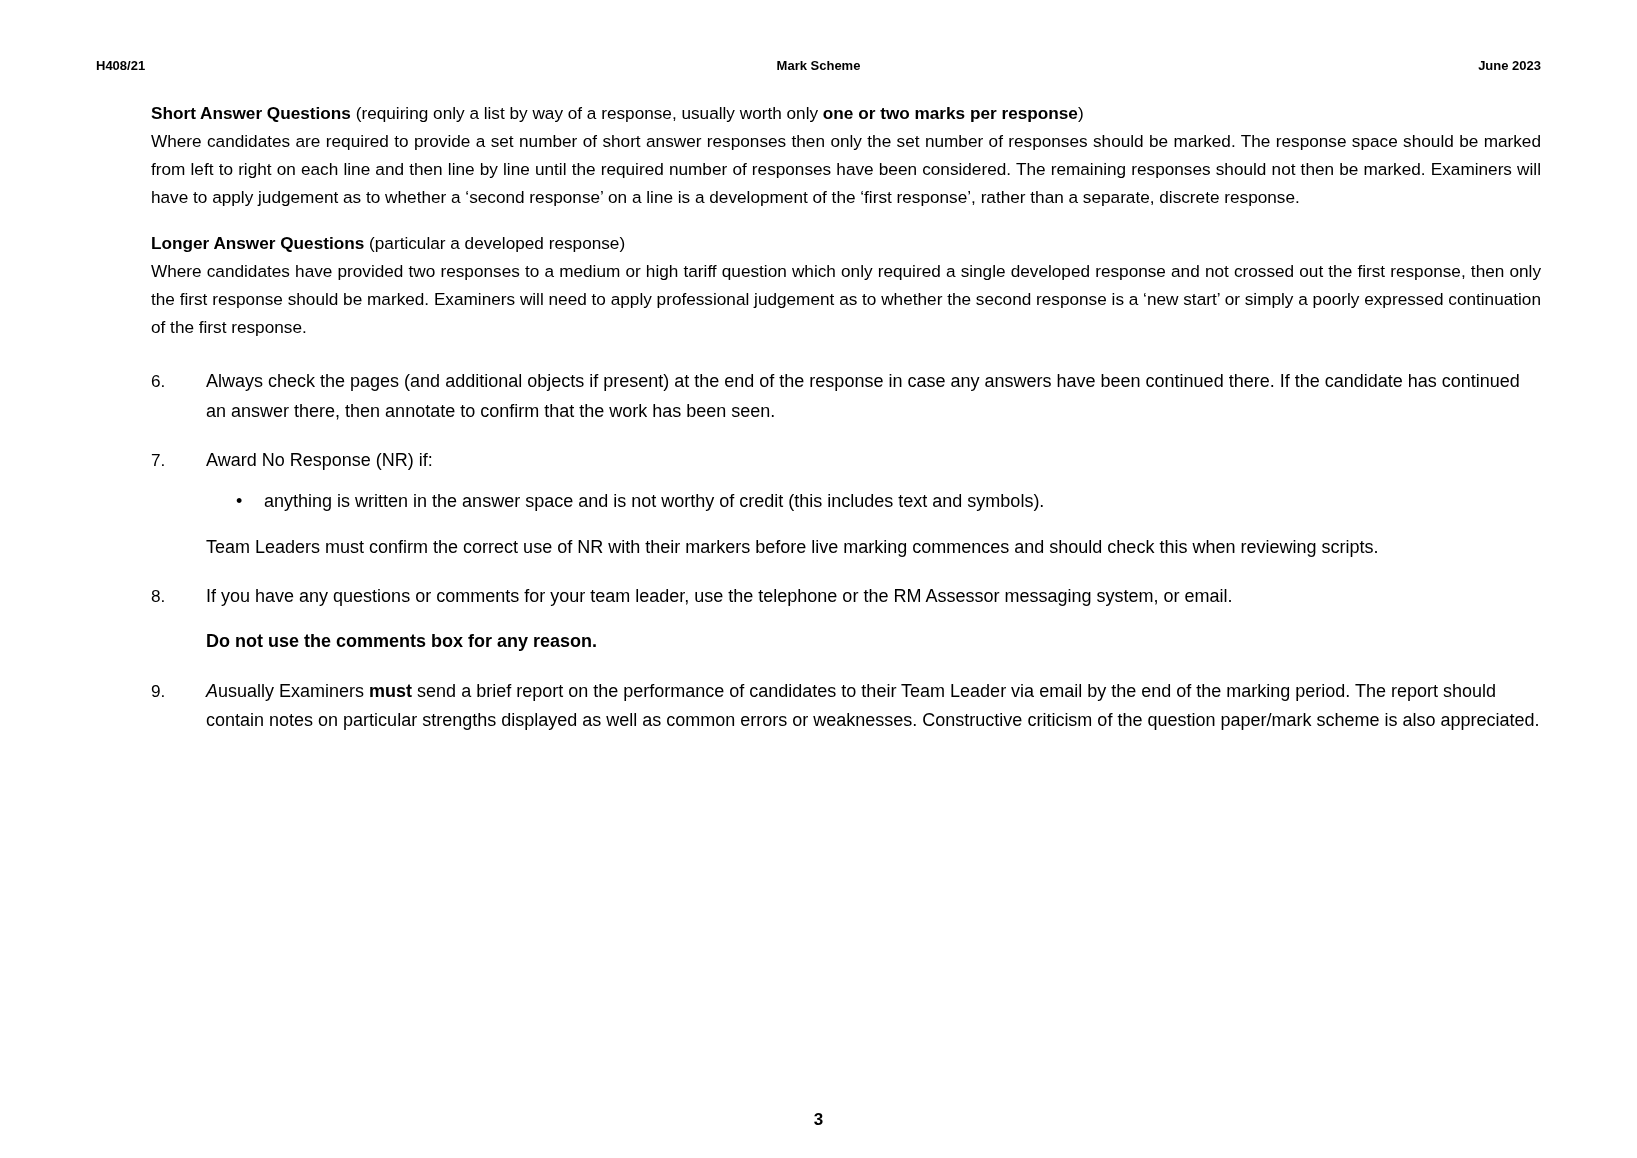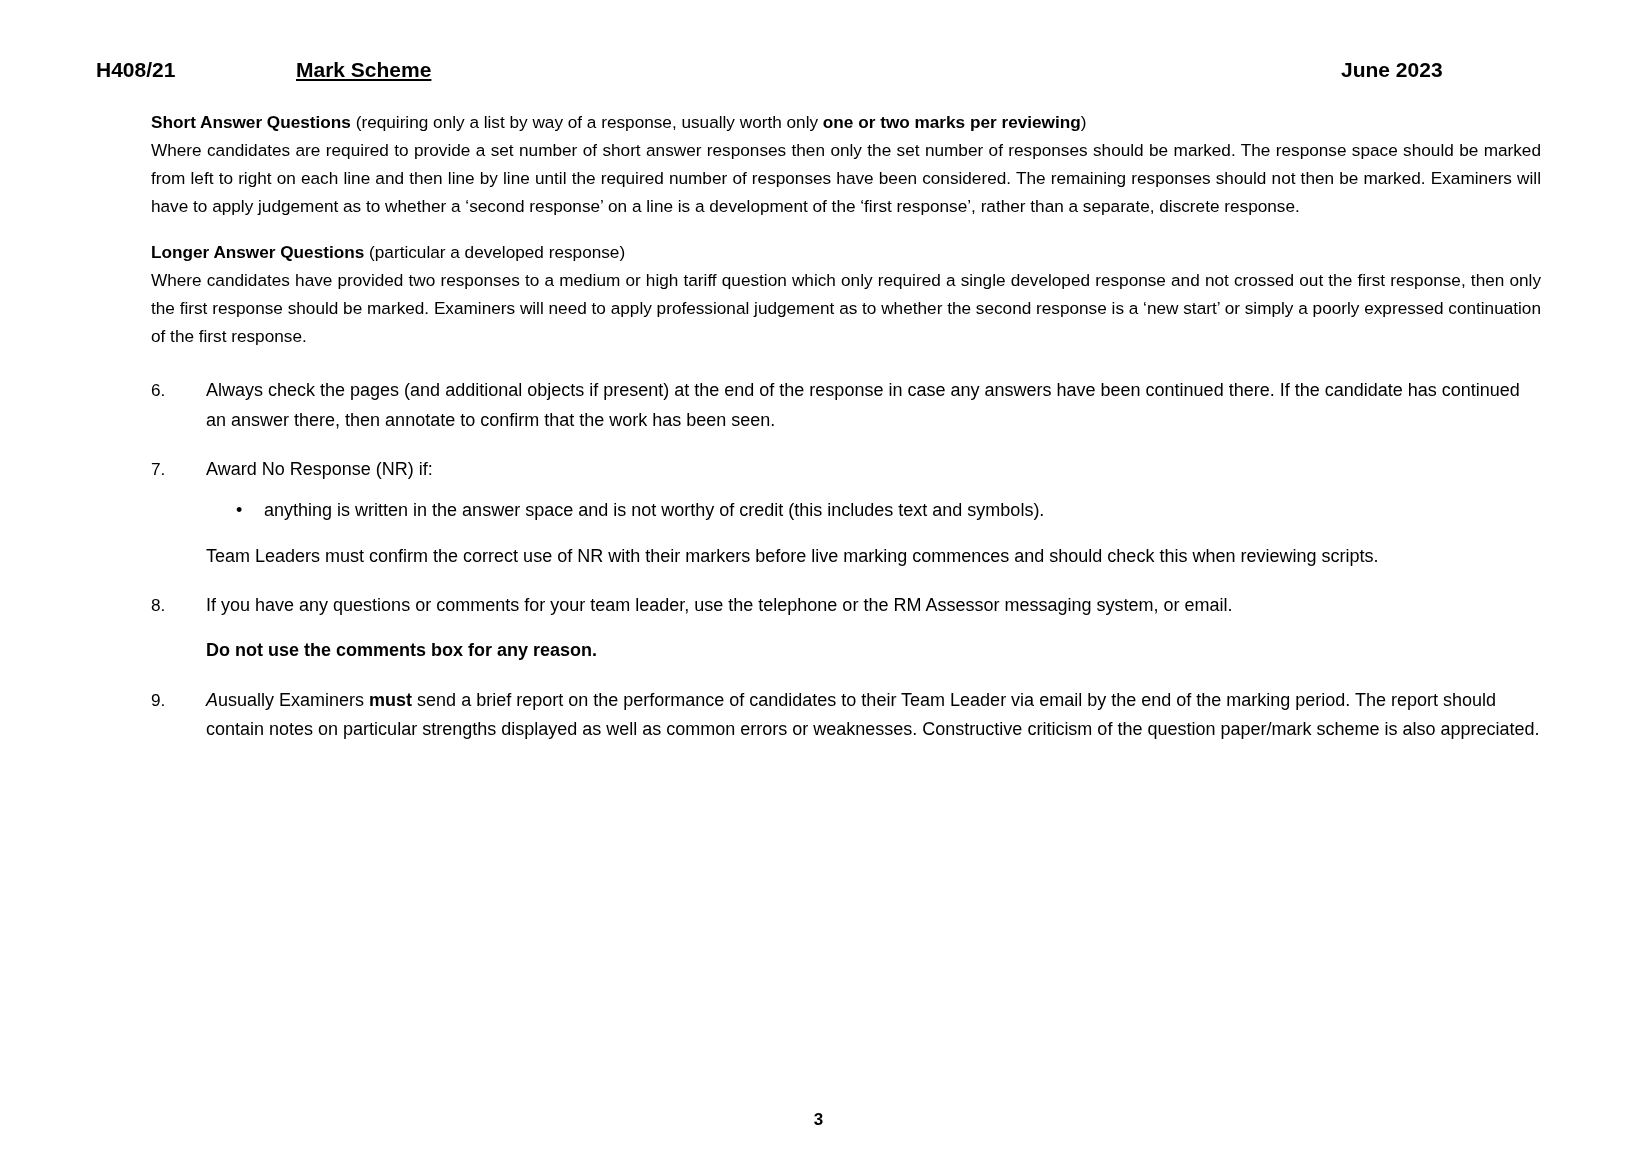--- a/index.html
+++ b/index.html
@@ -20,34 +20,34 @@
     width: 1637px;
     height: 1158px;
     box-sizing: border-box;
     padding: 58px 96px 0 96px;
   }
   .header {
     display: flex;
     align-items: baseline;
     justify-content: space-between;
     font-weight: bold;
-    font-size: 21px;
+    font-size: 13px;
     margin-bottom: 26px;
   }
   .header .hcenter {
     flex: 1;
-    text-decoration: underline;
+    text-align: center;
   }
   .header .hleft {
     width: 200px;
     text-align: left;
   }
   .header .hright {
     width: 200px;
-    text-align: left;
+    text-align: right;
   }
   .body-block {
     margin-left: 55px;
     font-size: 17.2px;
     line-height: 1.63;
   }
   .para {
     margin: 0 0 18px 0;
     text-align: justify;
   }
@@ -113,21 +113,21 @@
 <div class="page">
 
   <div class="header">
     <div class="hleft">H408/21</div>
     <div class="hcenter">Mark Scheme</div>
     <div class="hright">June 2023</div>
   </div>
 
   <div class="body-block">
 
-    <p class="para tight nojust"><b>Short Answer Questions</b><span> (requiring only a list by way of a response, usually worth only </span><b>one or two marks per reviewing</b><span>)</span></p>
+    <p class="para tight nojust"><b>Short Answer Questions</b><span> (requiring only a list by way of a response, usually worth only </span><b>one or two marks per response</b><span>)</span></p>
 
     <p class="para">Where candidates are required to provide a set number of short answer responses then only the set number of responses should be marked. The response space should be marked from left to right on each line and then line by line until the required number of responses have been considered.  The remaining responses should not then be marked. Examiners will have to apply judgement as to whether a ‘second response’ on a line is a development of the ‘first response’, rather than a separate, discrete response.</p>
 
     <p class="para tight nojust"><b>Longer Answer Questions</b><span> (particular a developed response)</span></p>
 
     <p class="para">Where candidates have provided two responses to a medium or high tariff question which only required a single developed response and not crossed out the first response, then only the first response should be marked. Examiners will need to apply professional judgement as to whether the second response is a ‘new start’ or simply a poorly expressed continuation of the first response.</p>
 
     <div class="spacer-6"></div>
 
     <div class="numbered">

